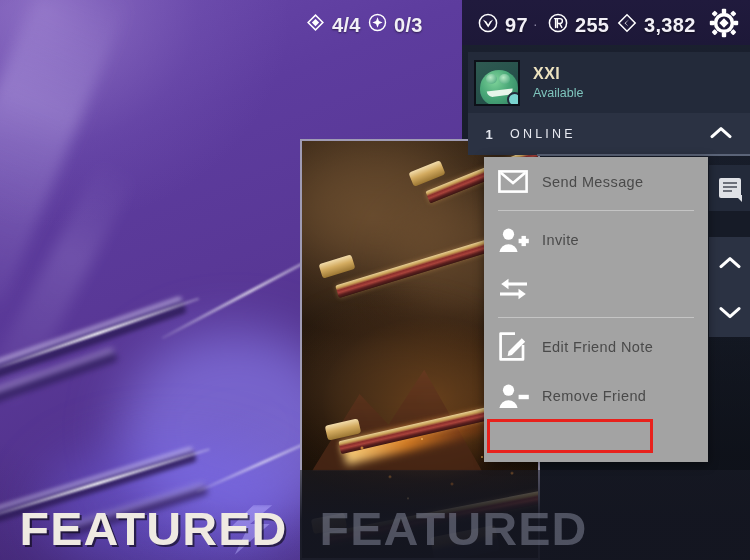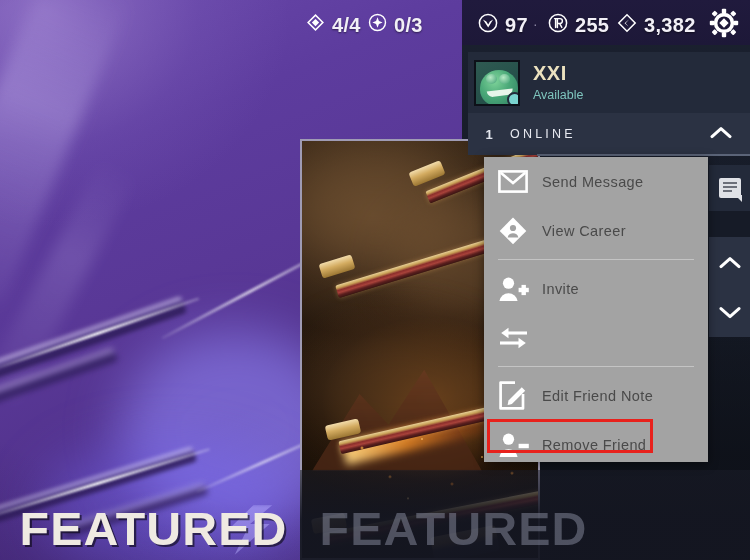--- a/index.html
+++ b/index.html
@@ -247,21 +247,21 @@
     background: #e8f5ea; border-radius: 0 0 12px 12px;
     transform: rotate(-7deg);
   }
   .status-dot {
     position: absolute; right: -4px; bottom: -3px;
     width: 15px; height: 15px; border-radius: 50%;
     background: #79d3cf; border: 2px solid #232a3a;
   }
   .friend-meta { margin-left: 13px; line-height: 1.25; }
   .friend-name {
-    font-size: 20px; font-weight: 700; color: #ece2bf; letter-spacing: .5px;
+    font-size: 16px; font-weight: 700; color: #ece2bf; letter-spacing: .5px;
   }
   .friend-status { font-size: 12.5px; color: #7ec5bd; margin-top: 2px; }
 
   .online-header {
     position: absolute; left: 468px; top: 113px; width: 282px; height: 42px;
     background: #2b3243;
     display: flex; align-items: center;
     z-index: 12;
   }
   .online-count {
@@ -528,30 +528,20 @@
     <div class="ctx-item">
       <span class="ctx-icon">
         <svg width="30" height="23" viewBox="0 0 30 23" aria-hidden="true">
           <rect x="1.4" y="1.4" width="27.2" height="20.2" fill="none" stroke="#ffffff" stroke-width="2.6"></rect>
           <path d="M2.8 2.8 L15 13 L27.2 2.8" fill="none" stroke="#ffffff" stroke-width="2.6"></path>
         </svg>
       </span>
       <span class="ctx-label">Send Message</span>
     </div>
 
-    <div class="ctx-item">
-      <span class="ctx-icon">
-        <svg width="30" height="30" viewBox="0 0 30 30" aria-hidden="true">
-          <rect x="15" y="1.6" width="18.8" height="18.8" transform="rotate(45 15 1.6)" fill="#ffffff"></rect>
-          <circle cx="15" cy="12" r="3.1" fill="#a3a3a3"></circle>
-          <path d="M9.6 21.4 a5.6 5.6 0 0 1 10.8 0 Z" fill="#a3a3a3"></path>
-        </svg>
-      </span>
-      <span class="ctx-label">View Career</span>
-    </div>
 
     <div class="ctx-divider"></div>
 
     <div class="ctx-item">
       <span class="ctx-icon">
         <svg width="31" height="26" viewBox="0 0 31 26" aria-hidden="true">
           <circle cx="10.5" cy="7.2" r="5.6" fill="#ffffff"></circle>
           <path d="M1.4 25 a9.2 9.2 0 0 1 18.2 0 Z" fill="#ffffff"></path>
           <rect x="20.6" y="11.8" width="10.2" height="4.4" fill="#ffffff"></rect>
           <rect x="23.5" y="8.9" width="4.4" height="10.2" fill="#ffffff"></rect>

